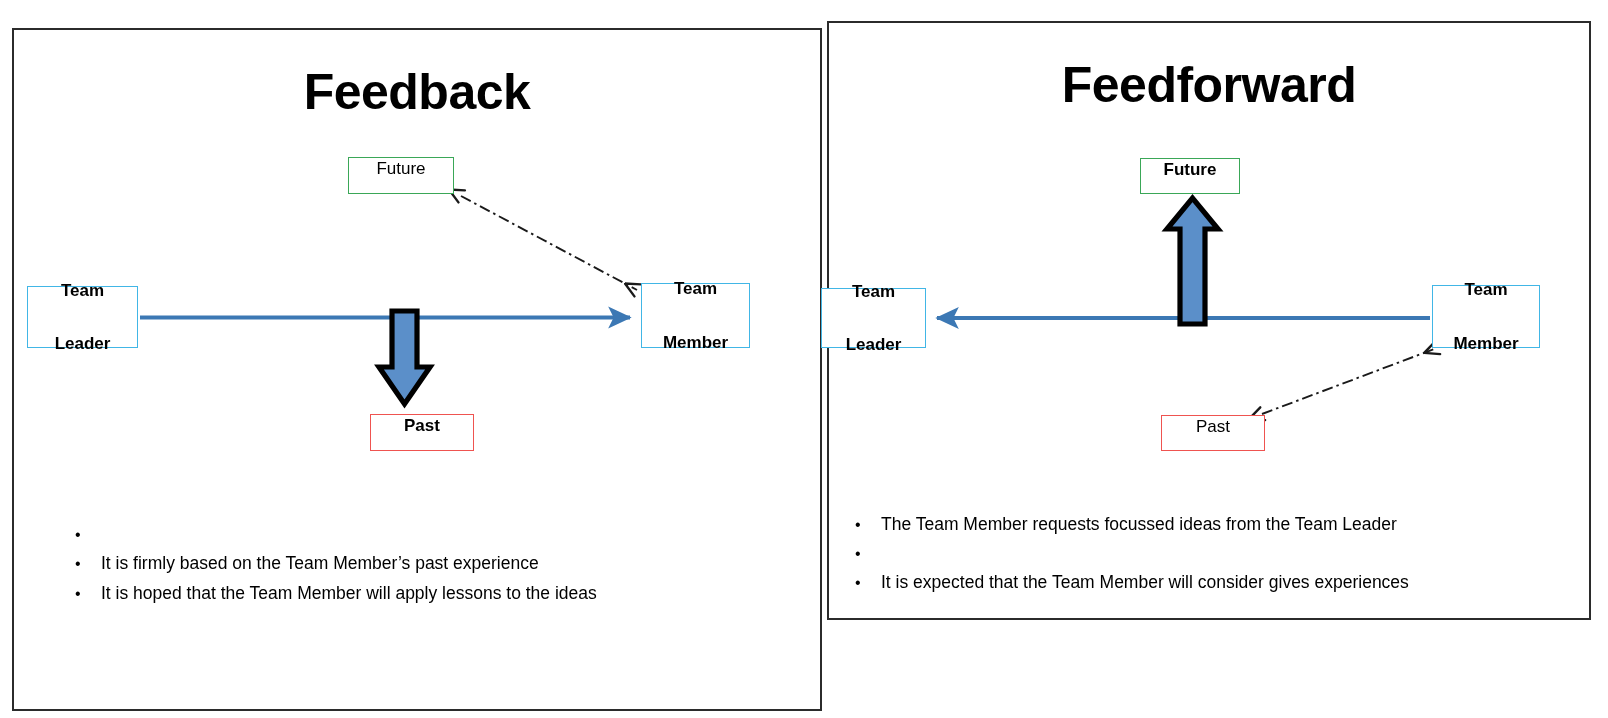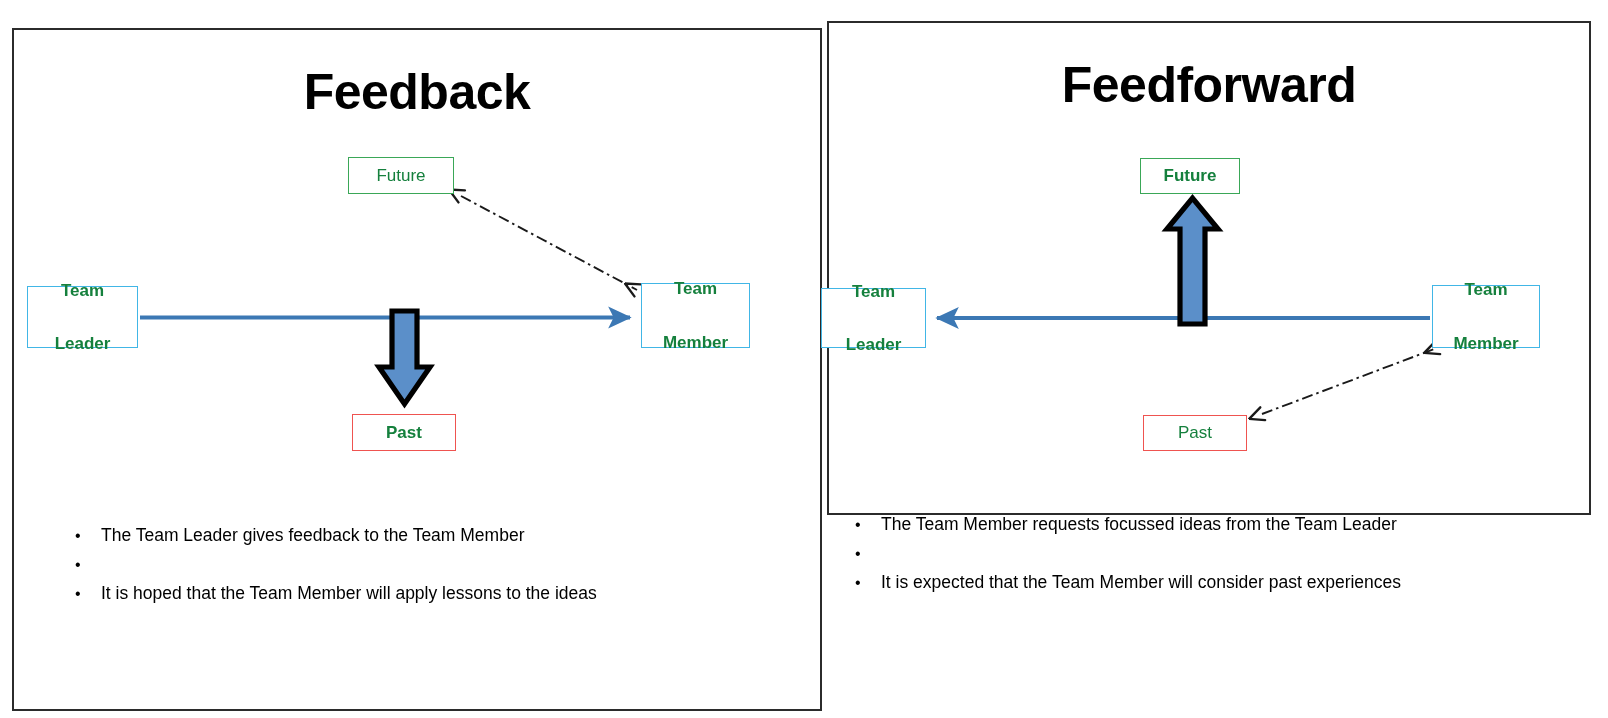--- a/index.html
+++ b/index.html
@@ -22,53 +22,52 @@
   }
 
   
   .panel {
     position: absolute;
     background: #ffffff;
     border: 2px solid #2b2b2b;
     box-sizing: border-box;
   }
   #panel-feedback   { left: 12px;  top: 21px; width: 810px; height: 683px; margin-top: 7px; }
-  #panel-feedforward{ left: 827px; top: 21px; width: 764px; height: 494px; text-decoration: underline; }
+  #panel-feedforward{ left: 827px; top: 21px; width: 764px; height: 599px; text-decoration: underline; }
 
   
   .panel-title {
     position: absolute;
     width: 100%;
     text-align: center;
     top: 36px;
     font-size: 50px;
     font-weight: bold;
     color: #000000;
     letter-spacing: -0.5px;
     line-height: 1.05;
   }
 
   
   .nodebox {
     position: absolute;
     box-sizing: border-box;
     background: #ffffff;
     display: flex;
-    align-items: center;
     justify-content: center;
     text-align: center;
-    color: #15803d;
+    color: #000000;
     font-size: 17px;
     line-height: 1.25;
     z-index: 6;
   }
   .nodebox.bold { font-weight: bold; }
   .nodebox.blue  { border: 1.6px solid #41b6e6; gap: 32px; }
   .nodebox.green { border: 1.6px solid #3aa757; }
-  .nodebox.red   { border: 1.6px solid #ef5350; }
+  .nodebox.red   { border: 1.6px solid #ef5350; margin-left: 18px; }
 
   
   .arrows {
     position: absolute;
     left: 0; top: 0;
     width: 1608px;
     height: 718px;
     pointer-events: none;
     z-index: 3;
   }
@@ -120,24 +119,24 @@
     <span style="font-weight:bold">Member</span>
   </div>
 
   <div class="nodebox red bold" id="fb-past" style="left:352px; top:414px; width:104px; height:37px;">
     <span>Past</span>
   </div>
 
   <div class="bullets" id="bullets-feedback">
     <div class="bullet-row">
       <span class="bullet-dot">•</span>
-      <span class="bullet-text">The Team Leader gives feedback to the Team Member</span>
-    </div>
-    <div class="bullet-row">
-      <span class="bullet-dot">•</span>
+    </div>
+    <div class="bullet-row">
+      <span class="bullet-dot">•</span>
+      <span class="bullet-text">It is firmly based on the Team Member’s past experience</span>
     </div>
     <div class="bullet-row">
       <span class="bullet-dot">•</span>
       <span class="bullet-text">It is hoped that the Team Member will apply lessons to the ideas</span>
     </div>
   </div>
 
   <div class="panel" id="panel-feedforward">
     <div class="panel-title">Feedforward</div>
   </div>
@@ -163,21 +162,21 @@
   <div class="bullets" id="bullets-feedforward">
     <div class="bullet-row">
       <span class="bullet-dot">•</span>
       <span class="bullet-text">The Team Member requests focussed ideas from the Team Leader</span>
     </div>
     <div class="bullet-row">
       <span class="bullet-dot">•</span>
     </div>
     <div class="bullet-row">
       <span class="bullet-dot">•</span>
-      <span class="bullet-text">It is expected that the Team Member will consider past experiences</span>
+      <span class="bullet-text">It is expected that the Team Member will consider gives experiences</span>
     </div>
   </div>
 
   <svg class="arrows" viewBox="0 0 1608 718">
     <defs>
       <marker id="mkBlueRight" markerWidth="6" markerHeight="6" refX="5.2" refY="3" orient="auto" markerUnits="strokeWidth">
         <path d="M0,0.4 L5.6,3 L0,5.6 L1.3,3 Z" fill="#3c78b4"></path>
       </marker>
       <marker id="mkBlueLeft" markerWidth="6" markerHeight="6" refX="5.2" refY="3" orient="auto" markerUnits="strokeWidth">
         <path d="M0,0.4 L5.6,3 L0,5.6 L1.3,3 Z" fill="#3c78b4"></path>

